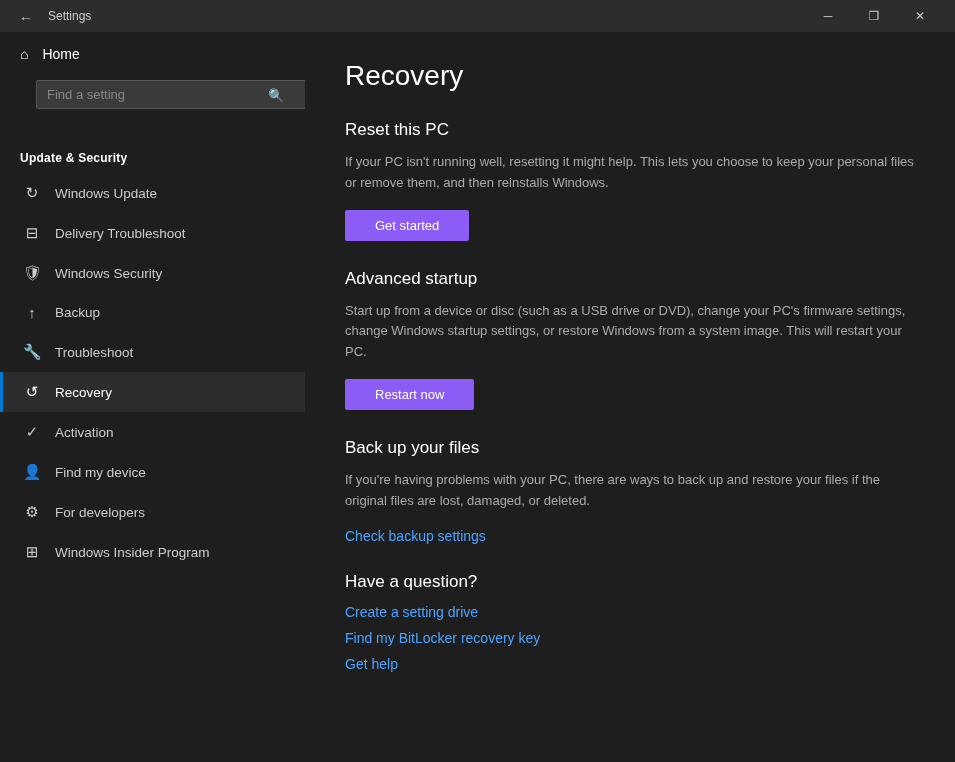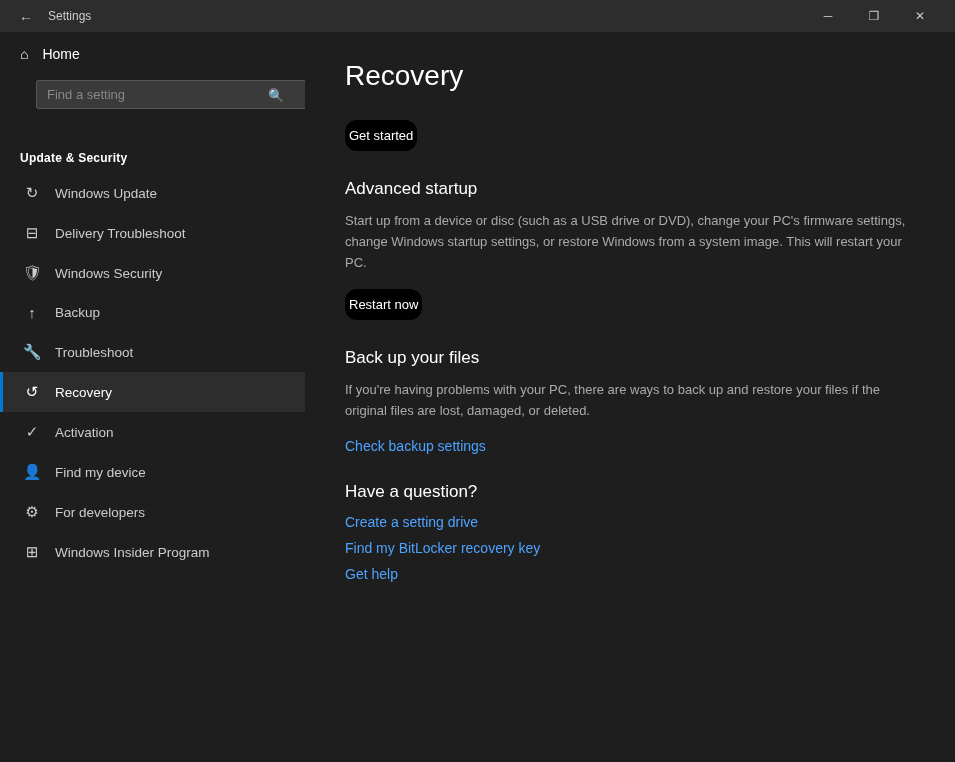--- a/index.html
+++ b/index.html
@@ -164,27 +164,27 @@
 
     .section-desc {
       font-size: 13px;
       color: #aaaaaa;
       line-height: 1.6;
       margin-bottom: 16px;
       max-width: 590px;
     }
 
     .btn-dark {
-      background: #000000;
+      background: #8b5cf6;
       border: none;
       color: #ffffff;
-      padding: 8px 4px;
+      padding: 8px 30px;
       font-size: 13px;
       cursor: pointer;
-      border-radius: 12px;
+      border-radius: 2px;
       display: inline-block;
     }
 
     .section-divider {
       margin: 28px 0;
     }
 
     .link-blue {
       color: #4da3ff;
       font-size: 14px;
@@ -264,20 +264,22 @@
       <span>Windows Insider Program</span>
     </div>
 
   </div>
 
   <div class="content">
 
     <div class="page-title">Recovery</div>
 
     <div>
+      <div class="section-title">Reset this PC</div>
+      <div class="section-desc">If your PC isn't running well, resetting it might help. This lets you choose to keep your personal files or remove them, and then reinstalls Windows.</div>
       <button class="btn-dark">Get started</button>
     </div>
 
     <div class="section-divider"></div>
 
     <div>
       <div class="section-title">Advanced startup</div>
       <div class="section-desc">Start up from a device or disc (such as a USB drive or DVD), change your PC's firmware settings, change Windows startup settings, or restore Windows from a system image. This will restart your PC.</div>
       <button class="btn-dark">Restart now</button>
     </div>

